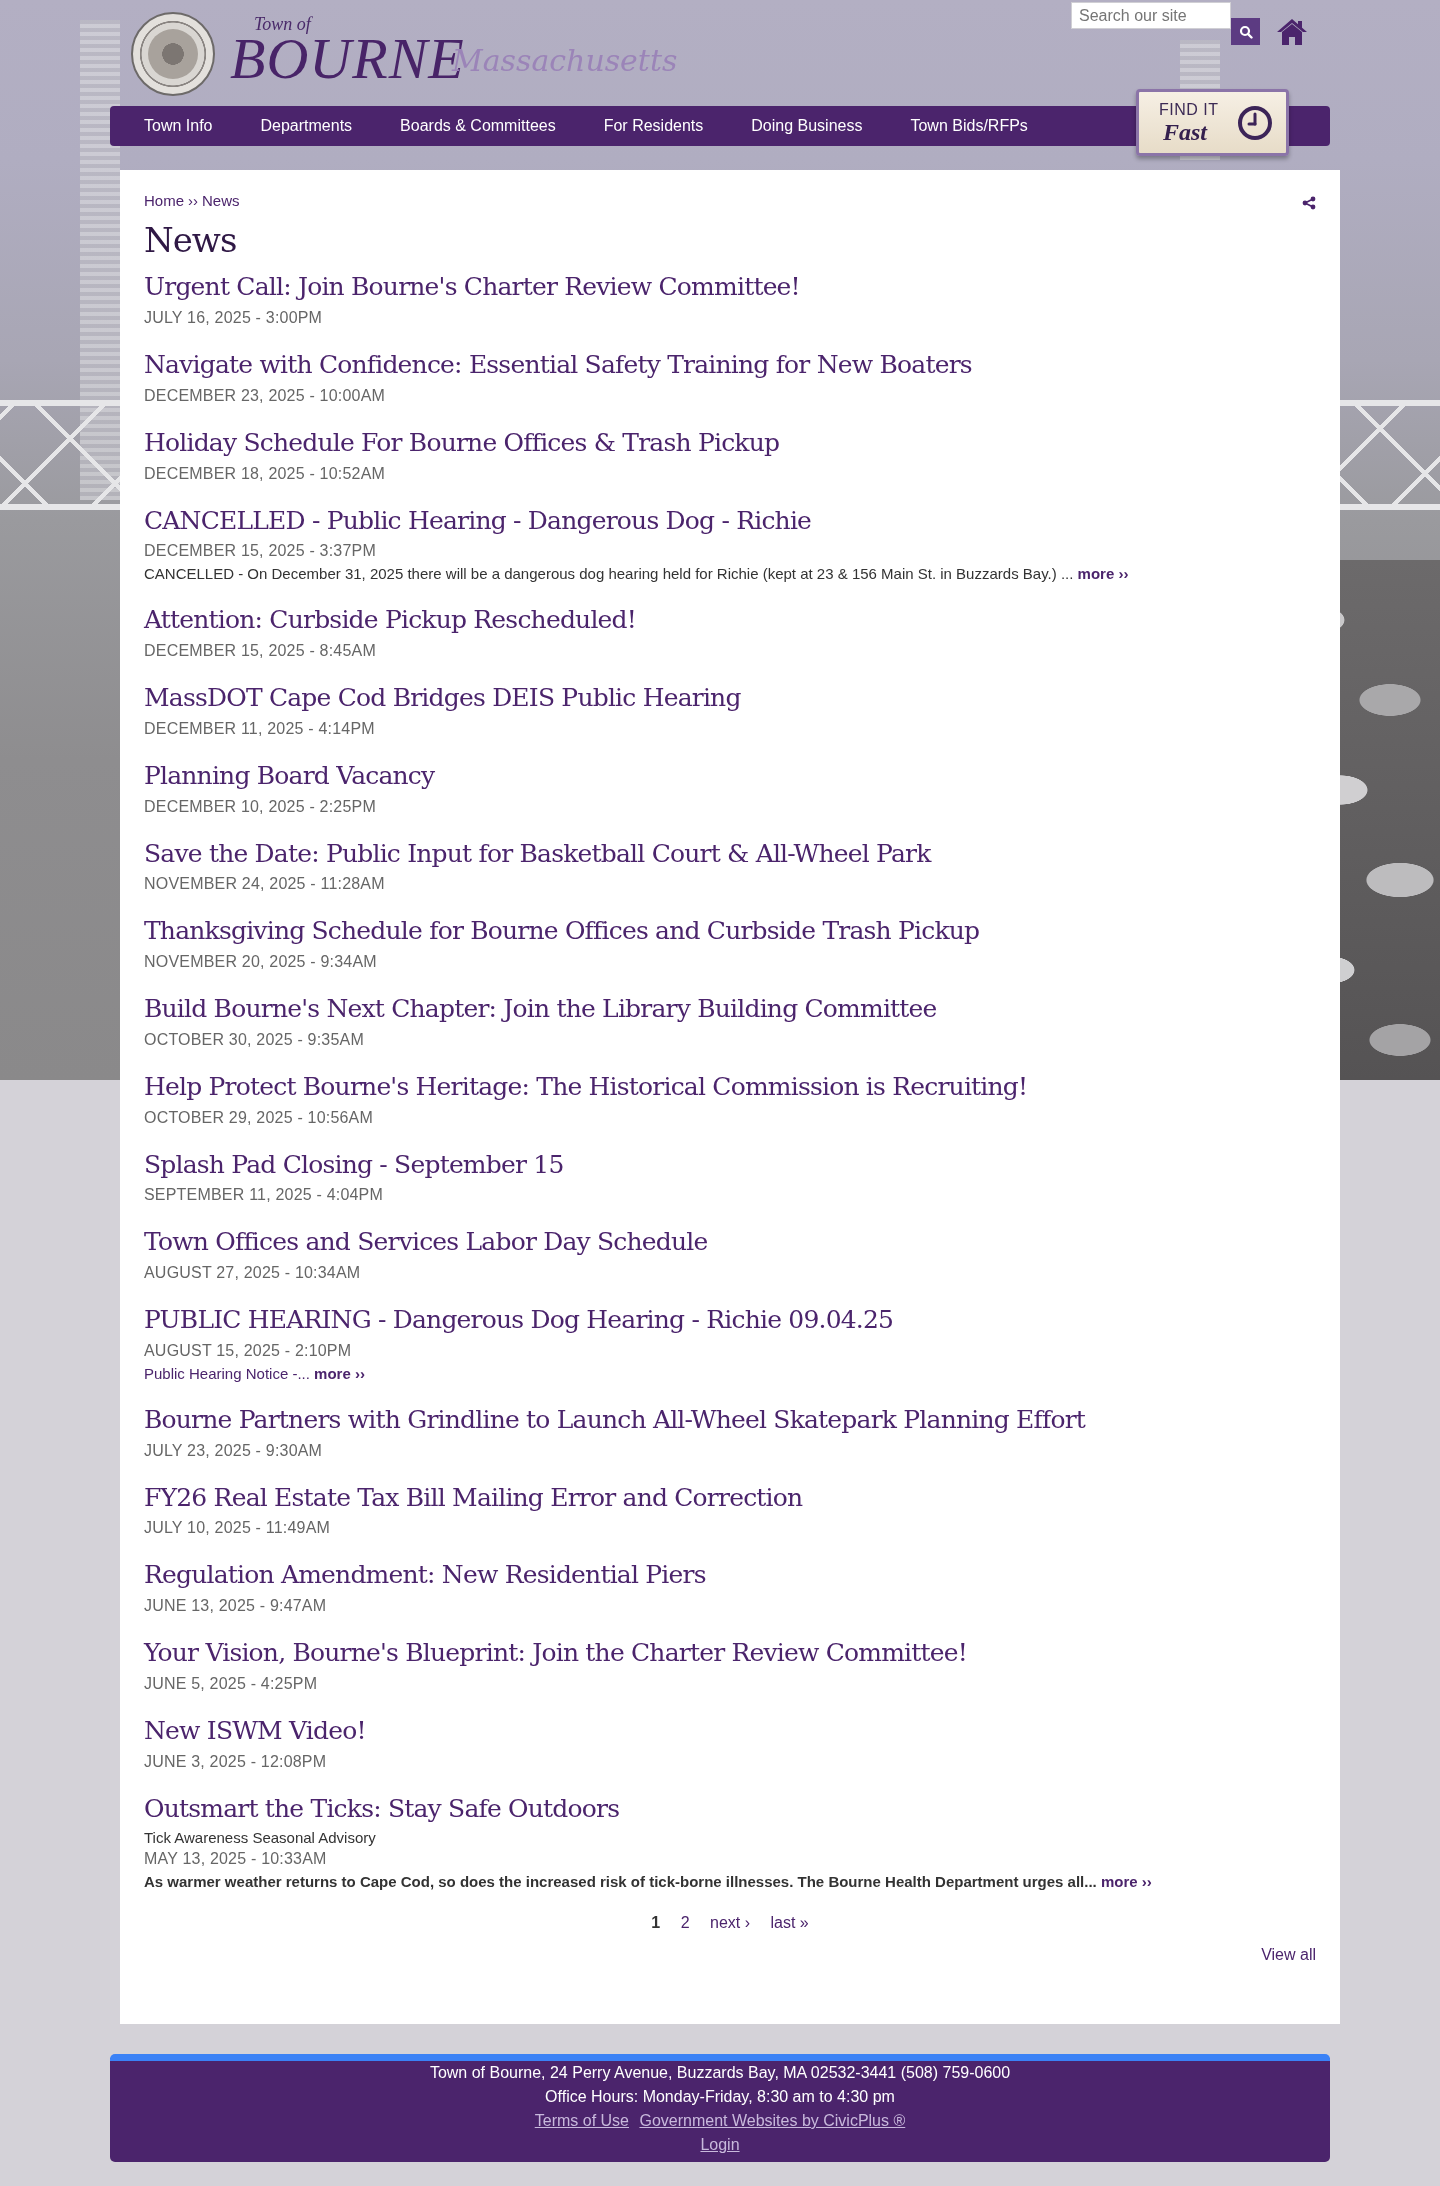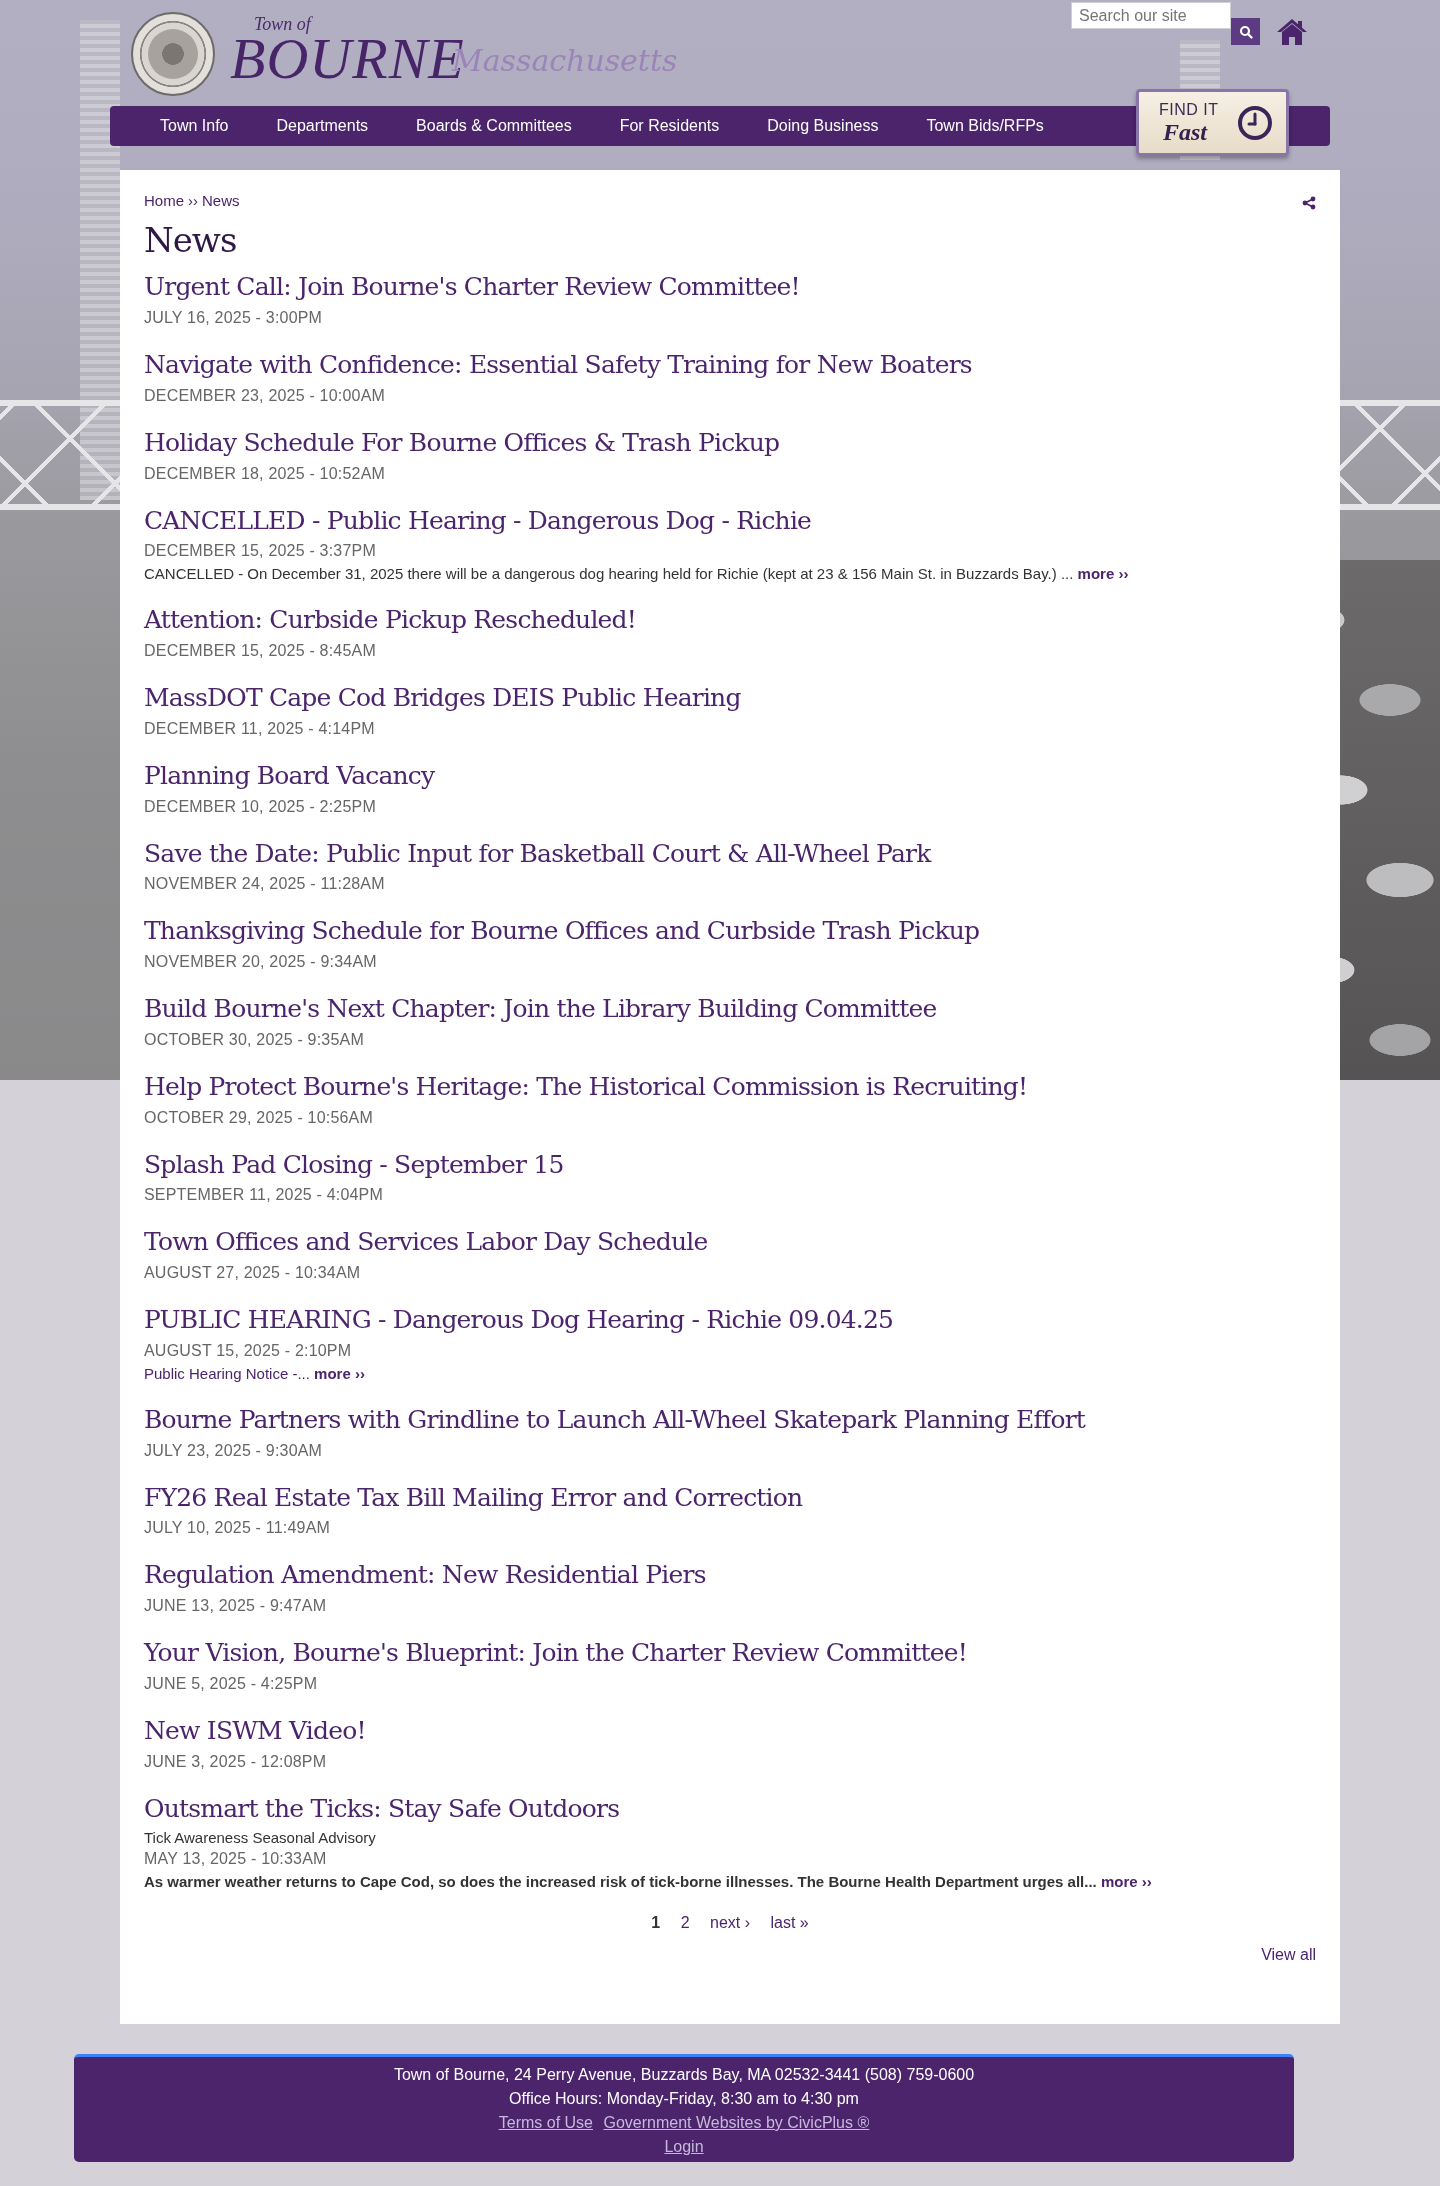--- a/index.html
+++ b/index.html
@@ -87,21 +87,21 @@
     position: absolute; left: 1231px; top: 18px; width: 29px; height: 27px;
     background: #5c3b82; display: flex; align-items: center; justify-content: center;
   }
   .home-btn {
     position: absolute; left: 1276px; top: 17px; width: 32px; height: 30px;
   }
 
   .nav {
     position: absolute; left: 110px; top: 106px; width: 1220px; height: 40px;
     background: #4b246c; border-radius: 4px;
-    display: flex; align-items: center; padding-left: 50px; gap: 0;
+    display: flex; align-items: center; padding-left: 34px; gap: 0;
   }
   .nav-item {
     color: #fff; font-size: 16px; margin-right: 48px; cursor: pointer;
     font-family: "Liberation Sans", sans-serif;
   }
   .find-fast {
     position: absolute; left: 1136px; top: 89px; width: 153px; height: 67px;
     background: linear-gradient(180deg, #f6efe4, #e7dcc8);
     border: 3px solid #8b74a8; border-radius: 4px;
     box-shadow: 0 3px 4px rgba(0,0,0,0.3);
@@ -152,25 +152,25 @@
   .more-link { color: #4b246c; text-decoration: none; font-weight: bold; }
 
   .pager { text-align: center; margin-top: 18px; font-size: 16px; }
   .pager span { margin: 0 8px; color: #4b246c; cursor: pointer; }
   .pager .current { color: #333; font-weight: bold; }
   .view-all { text-align: right; font-size: 16px; color: #4b246c; margin-top: 14px; }
 
   
   .footer {
     position: relative; z-index: 2;
-    margin: 30px 0 0 74px; width: 1220px; height: 108px;
+    margin: 30px 0 0 110px; width: 1220px; height: 108px;
     background: #4b246c; border-radius: 5px;
-    border-top: 3px solid #3b82f6;
+    border-top: 7px solid #3b82f6;
     color: #fff; text-align: center; font-size: 16px;
-    padding-top: 6px;
+    padding-top: 0;
   }
   .footer .line { height: 24px; line-height: 24px; }
   .footer a { color: #c8b9dc; text-decoration: underline; margin: 0 3px; }
 </style>
 </head>
 <body>
 
 <div class="bg-scene">
   <div class="tower-left"></div>
   <div class="tower-right"></div>

